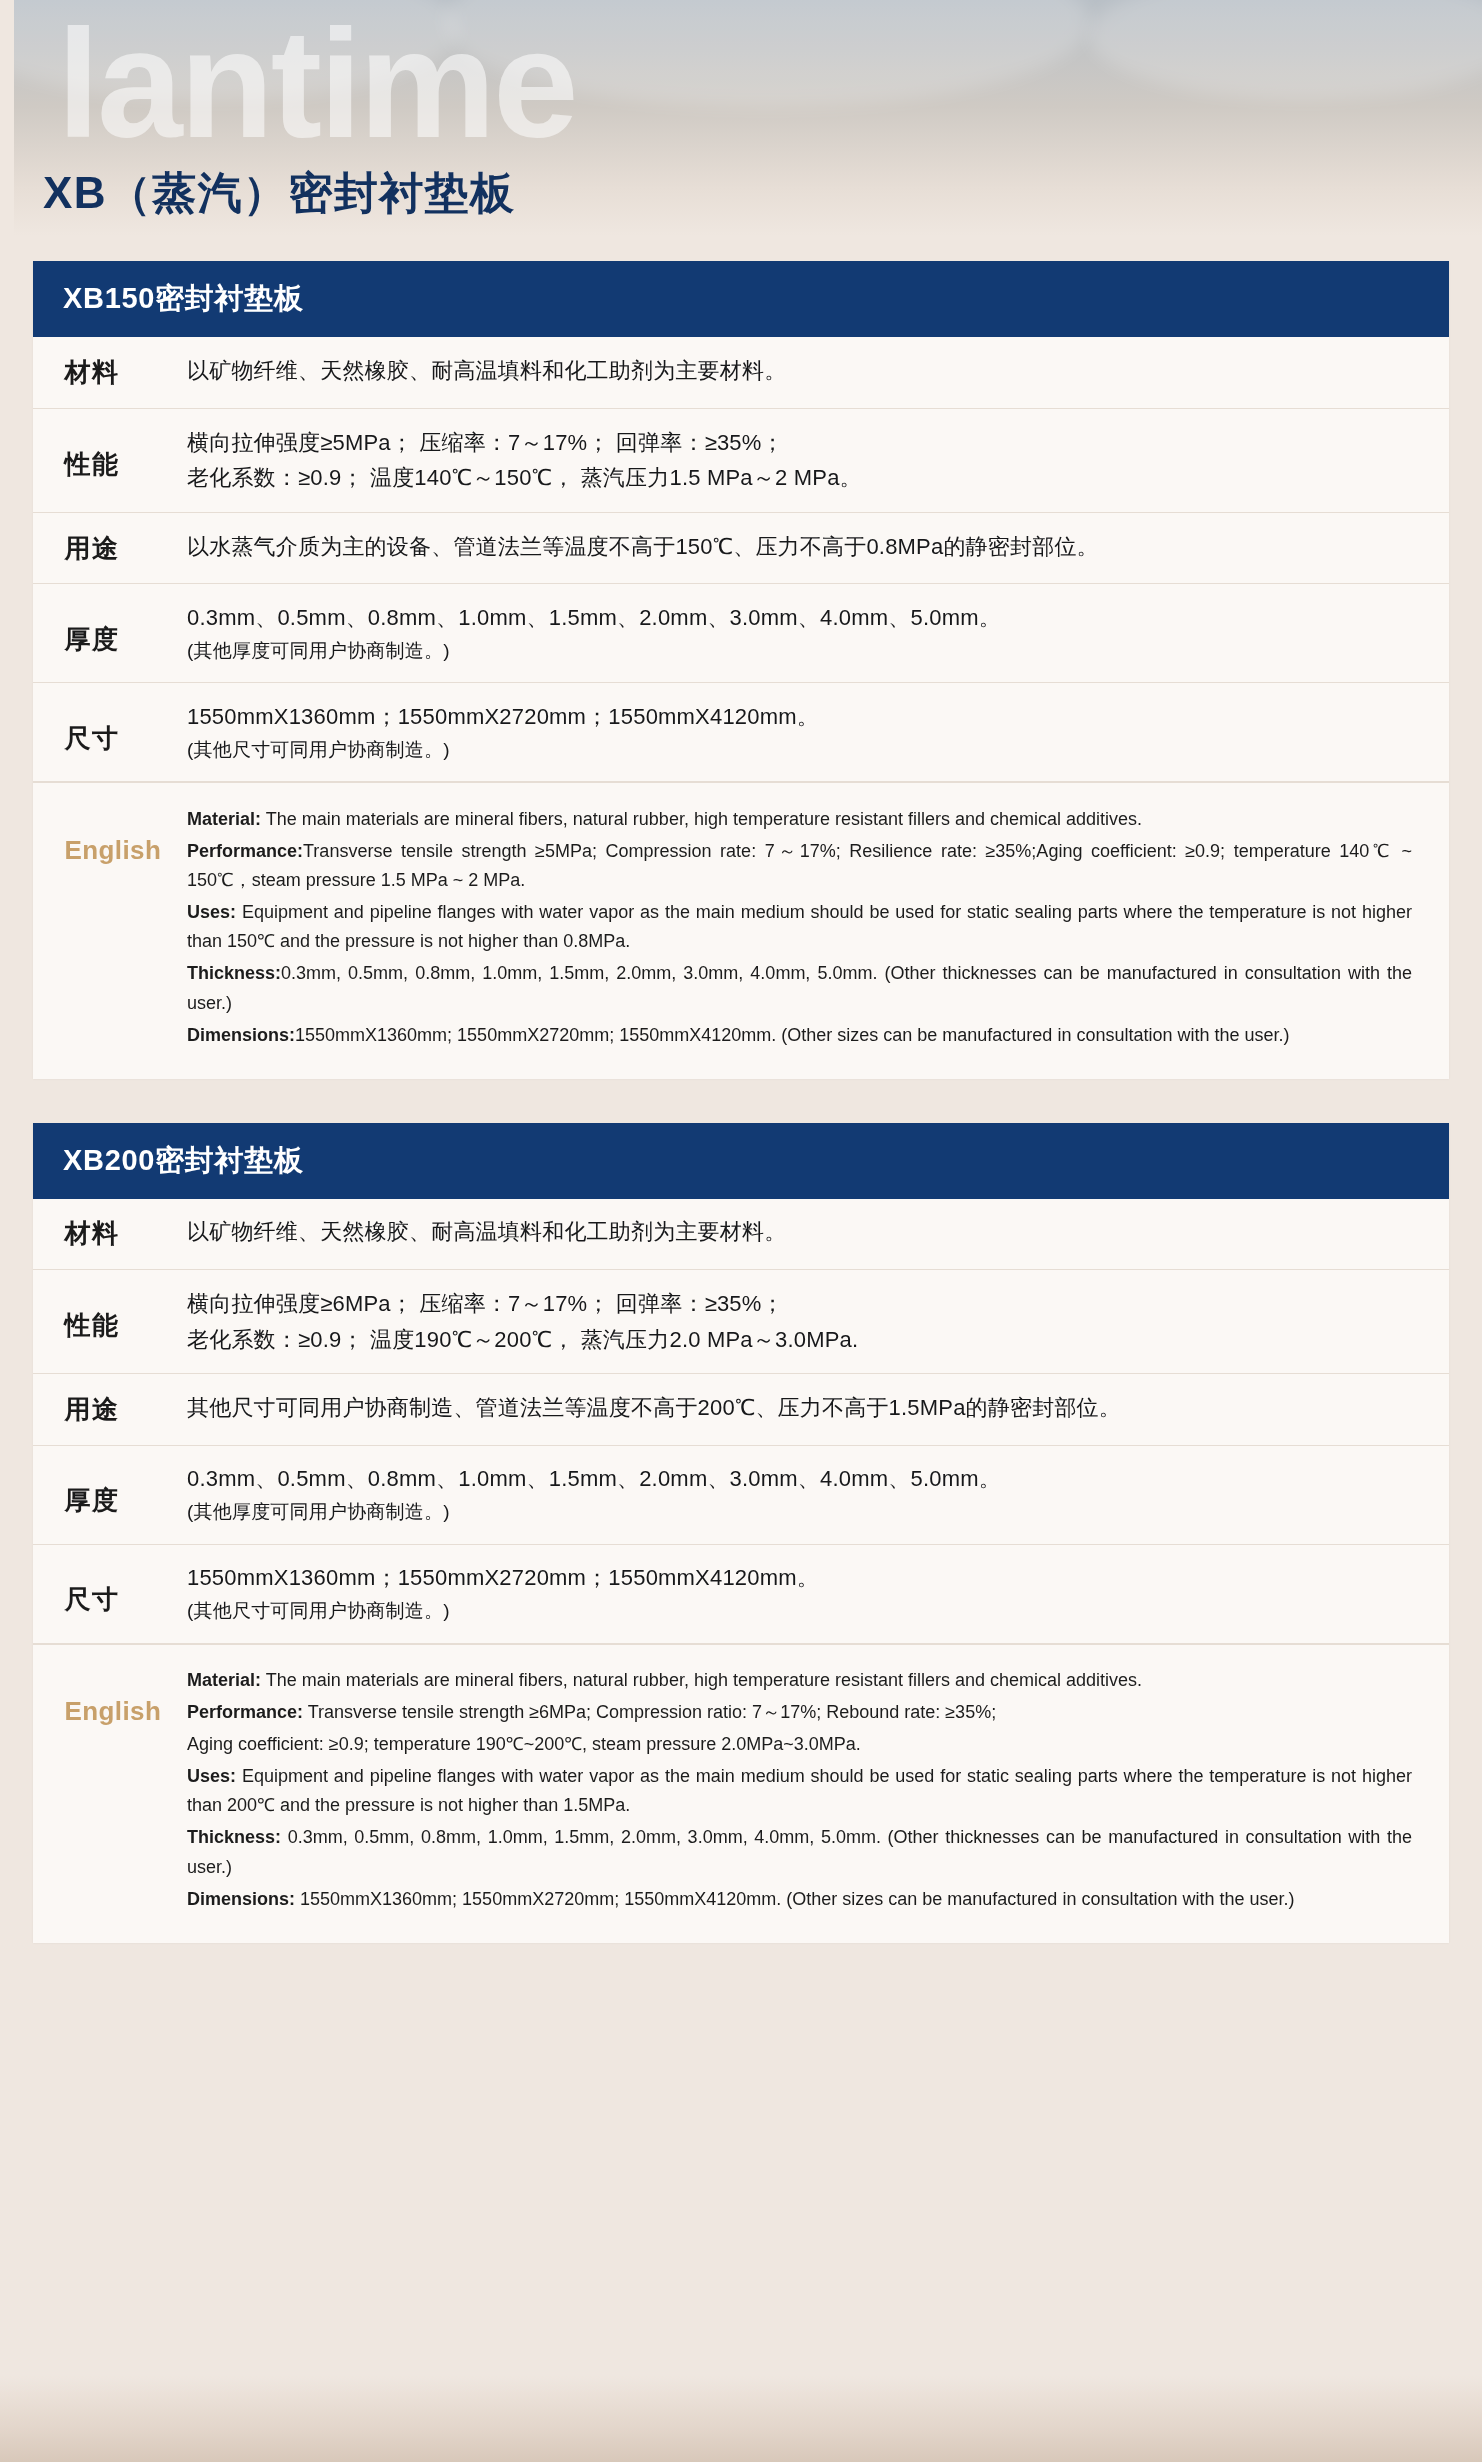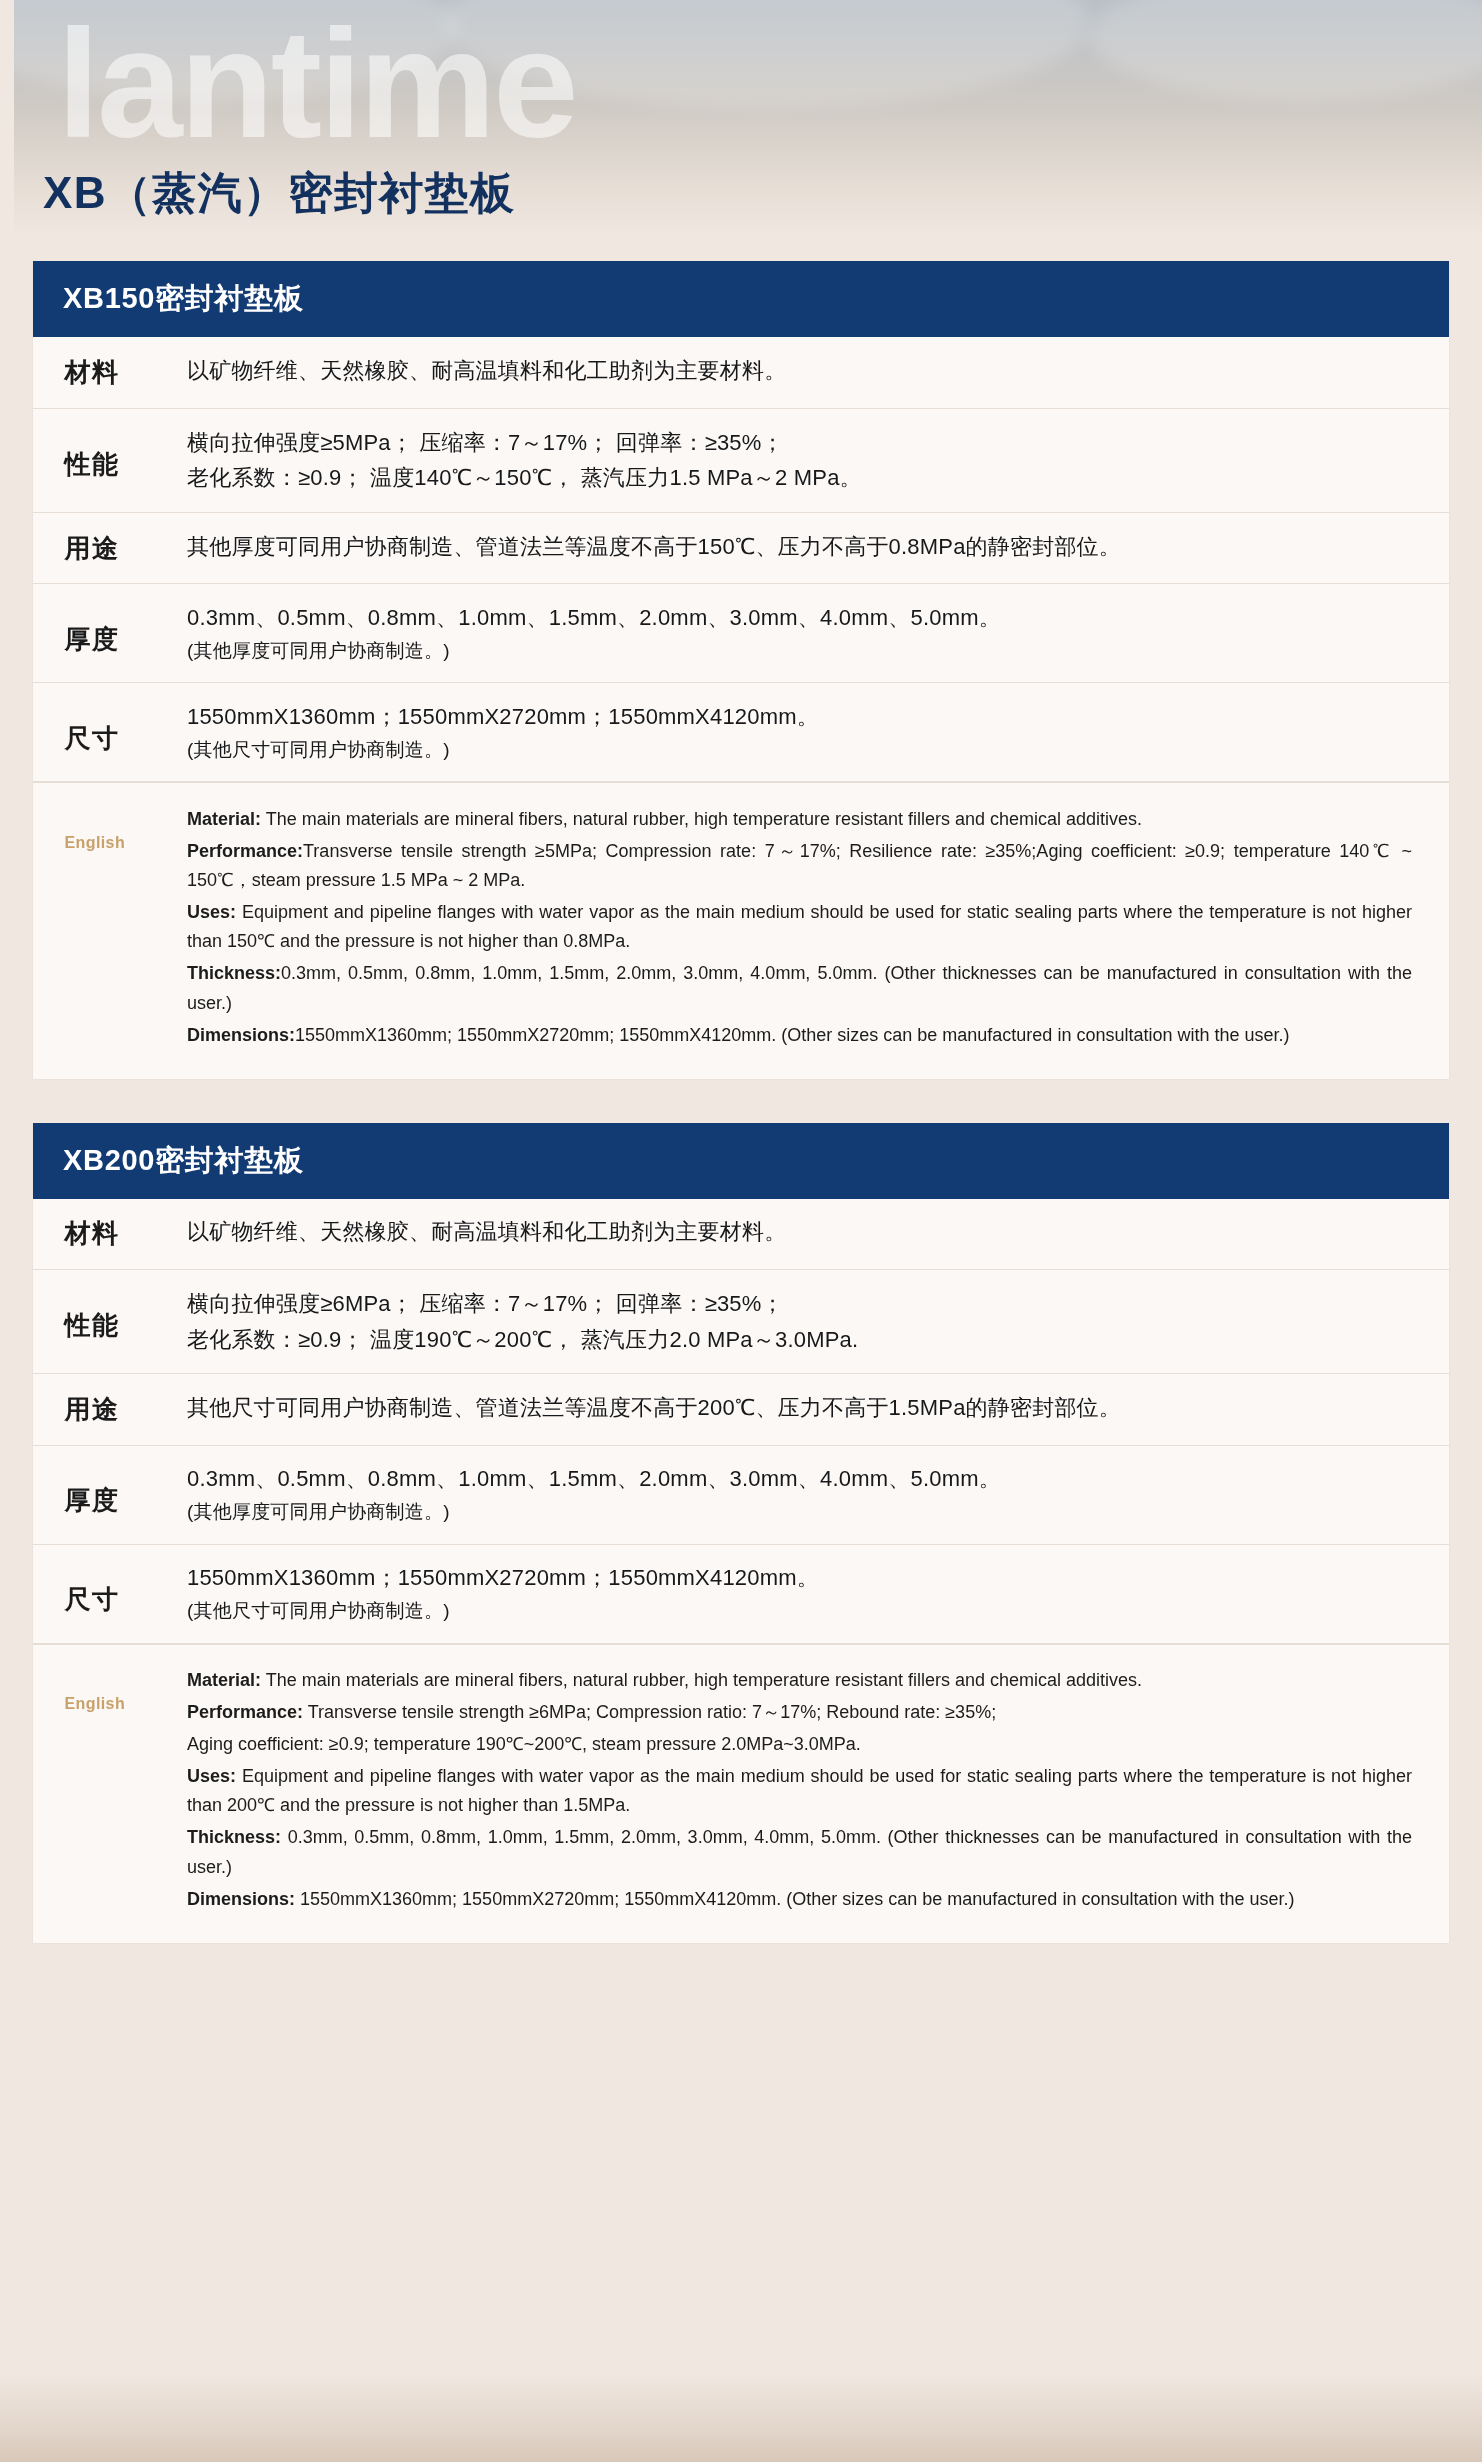--- a/index.html
+++ b/index.html
@@ -122,21 +122,21 @@
   .row-en {
     display: flex;
     align-items: flex-start;
     background: #fbf8f5;
     padding: 21.5px 0 26px 0;
     border-top: 1.4px solid #e6ddd4;
   }
   .row-en .row-label {
     color: #c8a06a;
     font-weight: bold;
-    font-size: 16px;
+    font-size: 26px;
     padding-top: 26px;
     letter-spacing: 0.4px;
   }
   .en-body {
     flex: 1 1 auto;
     padding-right: 37px;
     font-size: 18px;
     line-height: 1.62;
     color: #1c1c1c;
     text-align: justify;
@@ -177,21 +177,21 @@
       <div class="row-label tall">性能</div>
       <div class="row-value">
         <span class="line">横向拉伸强度≥5MPa；       压缩率：7～17%；     回弹率：≥35%；</span>
         <span class="line">老化系数：≥0.9；      温度140℃～150℃，    蒸汽压力1.5 MPa～2 MPa。</span>
       </div>
     </div>
 
     <div class="row">
       <div class="row-label">用途</div>
       <div class="row-value">
-        <span class="line">其他厚度可同用户协商制造、管道法兰等温度不高于150℃、压力不高于0.8MPa的静密封部位。</span>
+        <span class="line">以水蒸气介质为主的设备、管道法兰等温度不高于150℃、压力不高于0.8MPa的静密封部位。</span>
       </div>
     </div>
 
     <div class="row">
       <div class="row-label tall">厚度</div>
       <div class="row-value">
         <span class="line">0.3mm、0.5mm、0.8mm、1.0mm、1.5mm、2.0mm、3.0mm、4.0mm、5.0mm。</span>
         <span class="line sub">(其他厚度可同用户协商制造。)</span>
       </div>
     </div>

